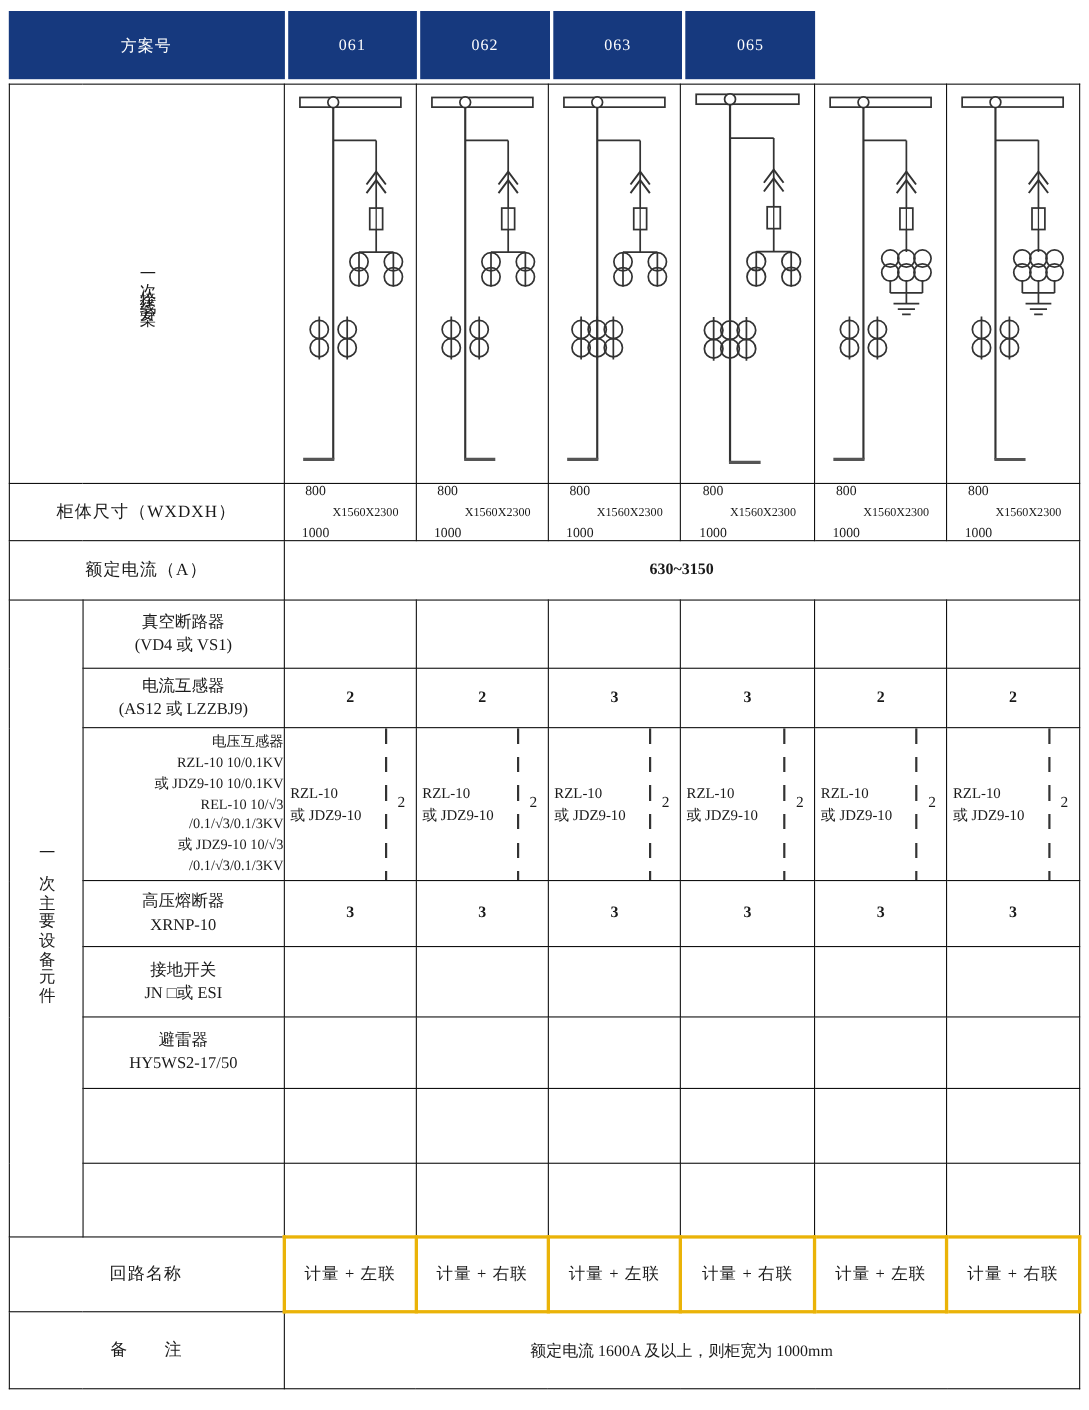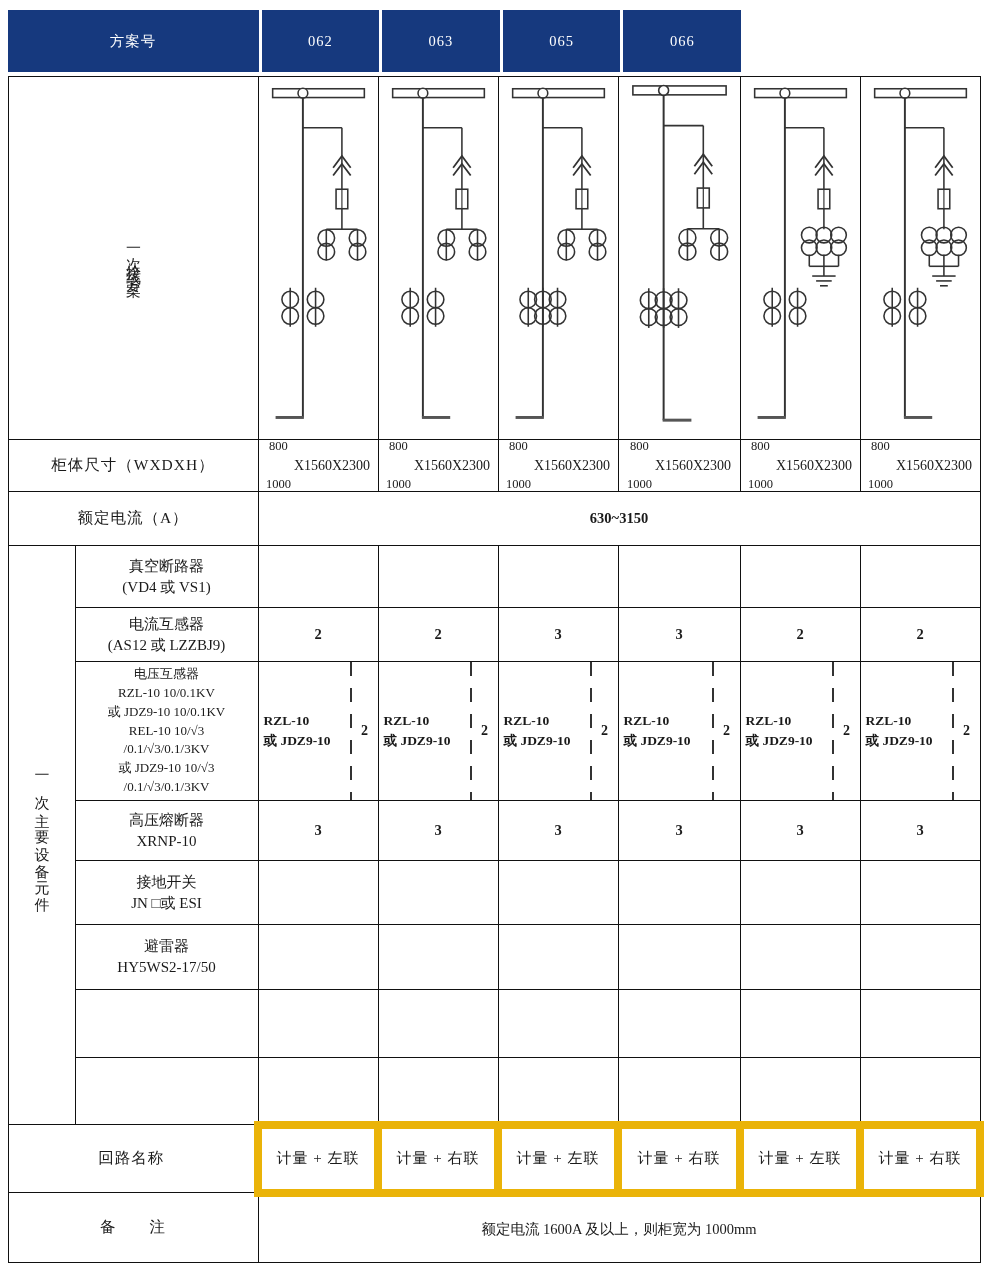--- a/index.html
+++ b/index.html
@@ -31,46 +31,46 @@
   .v-wiring{letter-spacing:6px;}
   .v-equip{letter-spacing:17px;}
 
   
   td.diag{vertical-align:top;}
   td.diag svg{display:block;width:100%;height:362px;}
 
   
   .dim{display:flex;align-items:center;justify-content:center;gap:3px;font-size:13.5px;}
   .dim .frac{display:flex;flex-direction:column;line-height:1.05;font-size:12.5px;gap:24px;}
-  .dim .rest{font-size:14px;}
-
-  
-  .vt-name span{display:block;font-size:13px;line-height:1.45;}
-
-  
-  .vt-flex{display:flex;align-items:stretch;height:138px;font-weight:bold;}
+  .dim .rest{font-size:11px;}
+
+  
+  .vt-name span{display:block;font-size:13px;line-height:1.45;text-align:right;}
+
+  
+  .vt-flex{display:flex;align-items:stretch;height:138px;}
   .vt-model{flex:1;display:flex;flex-direction:column;justify-content:center;align-items:flex-start;padding-left:5px;}
   .vt-model span{display:block;font-size:13.5px;line-height:1.5;text-align:left;}
   .vt-dash{width:2px;background-image:repeating-linear-gradient(to bottom,#333 0 14px,transparent 14px 26px);}
   .vt-qty{width:26px;display:flex;align-items:center;justify-content:center;font-size:14px;}
 
   
-  td.thick{border:8px solid #eab308;font-size:15px;letter-spacing:1px;}
+  td.thick{border:3px solid #eab308;font-size:15px;letter-spacing:1px;}
 </style>
 </head>
 <body>
 
 <div class="page">
 
   <div class="hdr">
     <div class="hdr-cell">方案号</div>
+    <div class="hdr-cell">061</div>
     <div class="hdr-cell">062</div>
     <div class="hdr-cell">063</div>
     <div class="hdr-cell">065</div>
-    <div class="hdr-cell">066</div>
   </div>
 
   <table>
     <colgroup>
       <col style="width:67px">
         <col style="width:183px">
       <col style="width:120px">
         <col style="width:120px">
         <col style="width:120px">
       <col style="width:122px">

